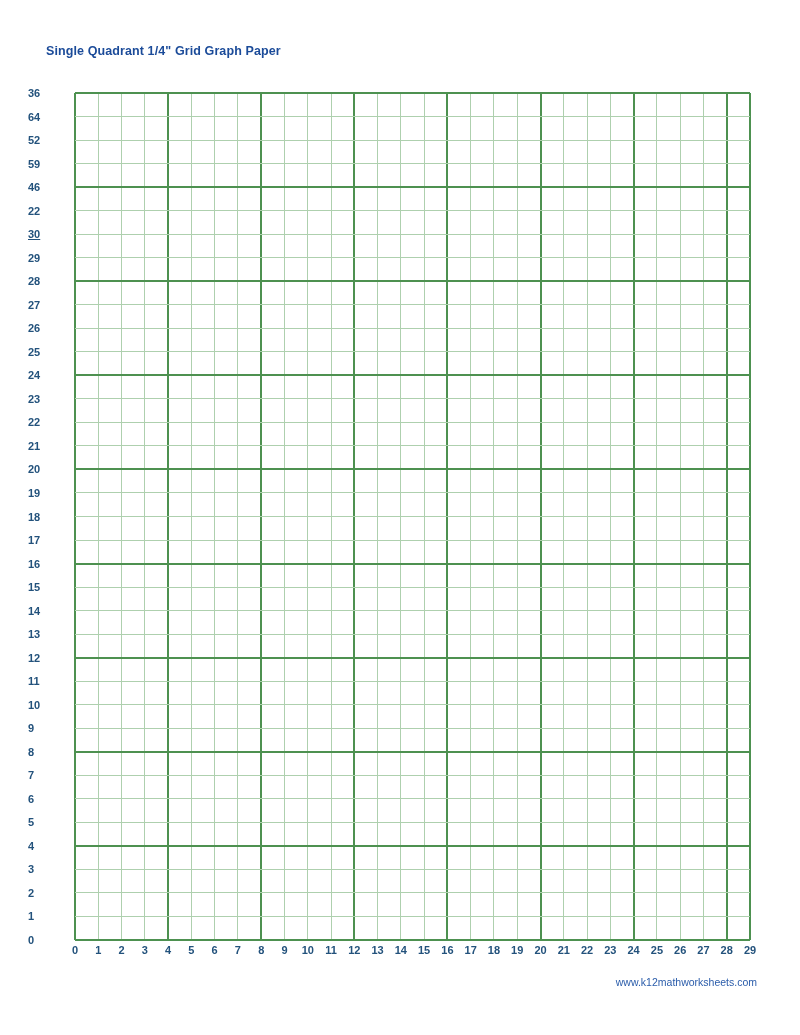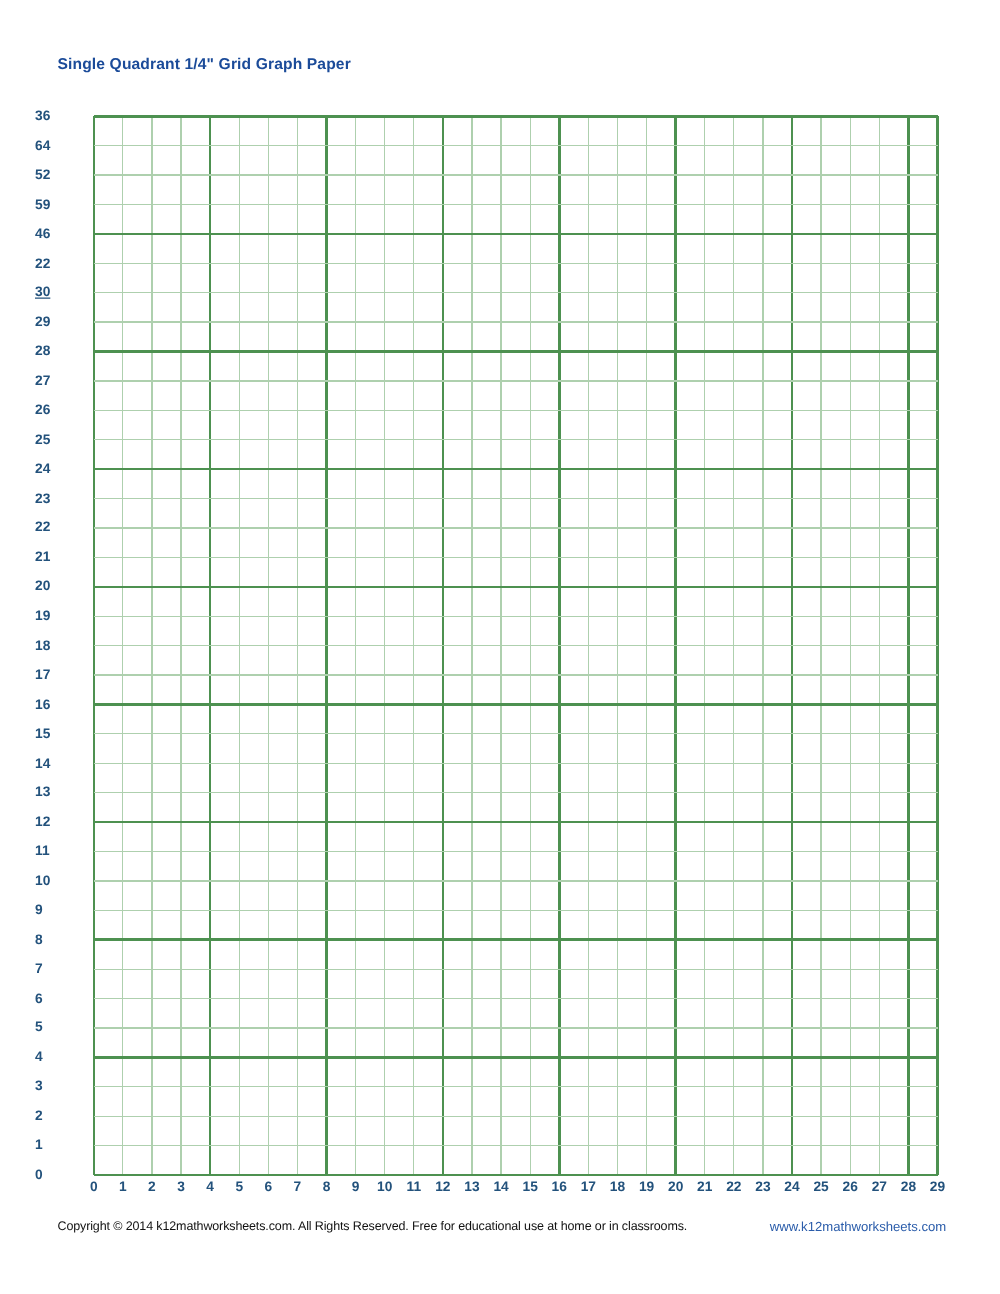--- a/index.html
+++ b/index.html
@@ -250,17 +250,16 @@
       <span style="left: 500.069px;">22</span>
       <span style="left: 523.345px;">23</span>
       <span style="left: 546.621px;">24</span>
       <span style="left: 569.897px;">25</span>
       <span style="left: 593.172px;">26</span>
       <span style="left: 616.448px;">27</span>
       <span style="left: 639.724px;">28</span>
       <span style="left: 663px;">29</span>
     </div>
 
-  <div class="footer-copyright">Copyright © 2014  k12mathworksheets.com. All Rights Reserved. Free for educational use at home or in classrooms.</div>
 
   <a class="footer-link" href="#" style="color: rgb(42, 92, 170);">www.k12mathworksheets.com</a>
 
 </div>
 
 </body></html>

